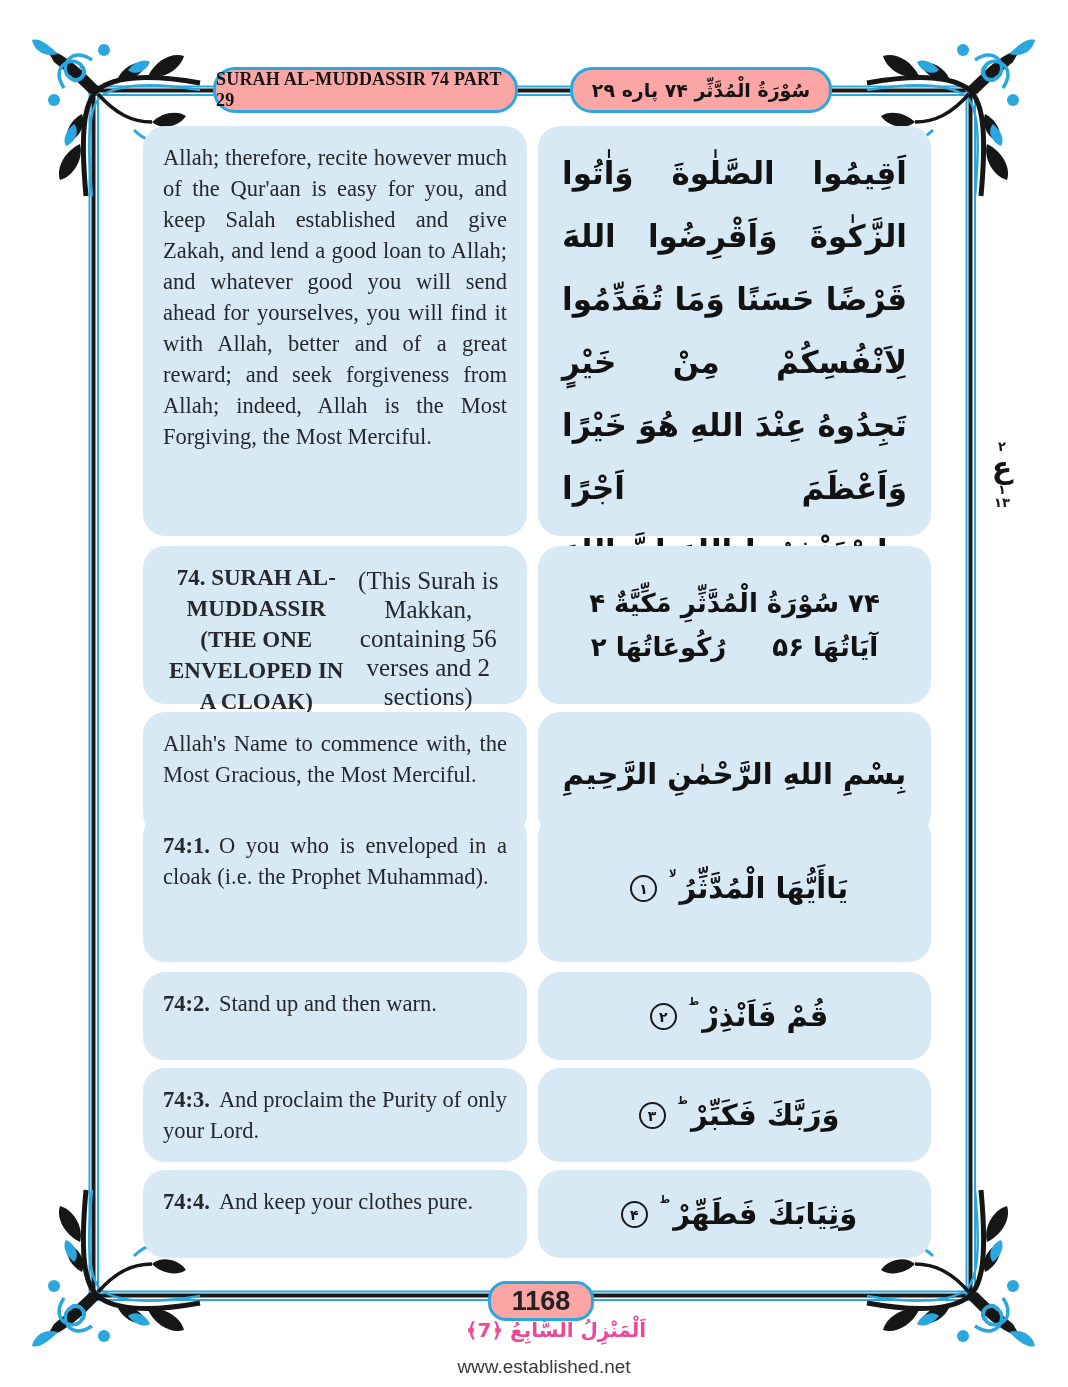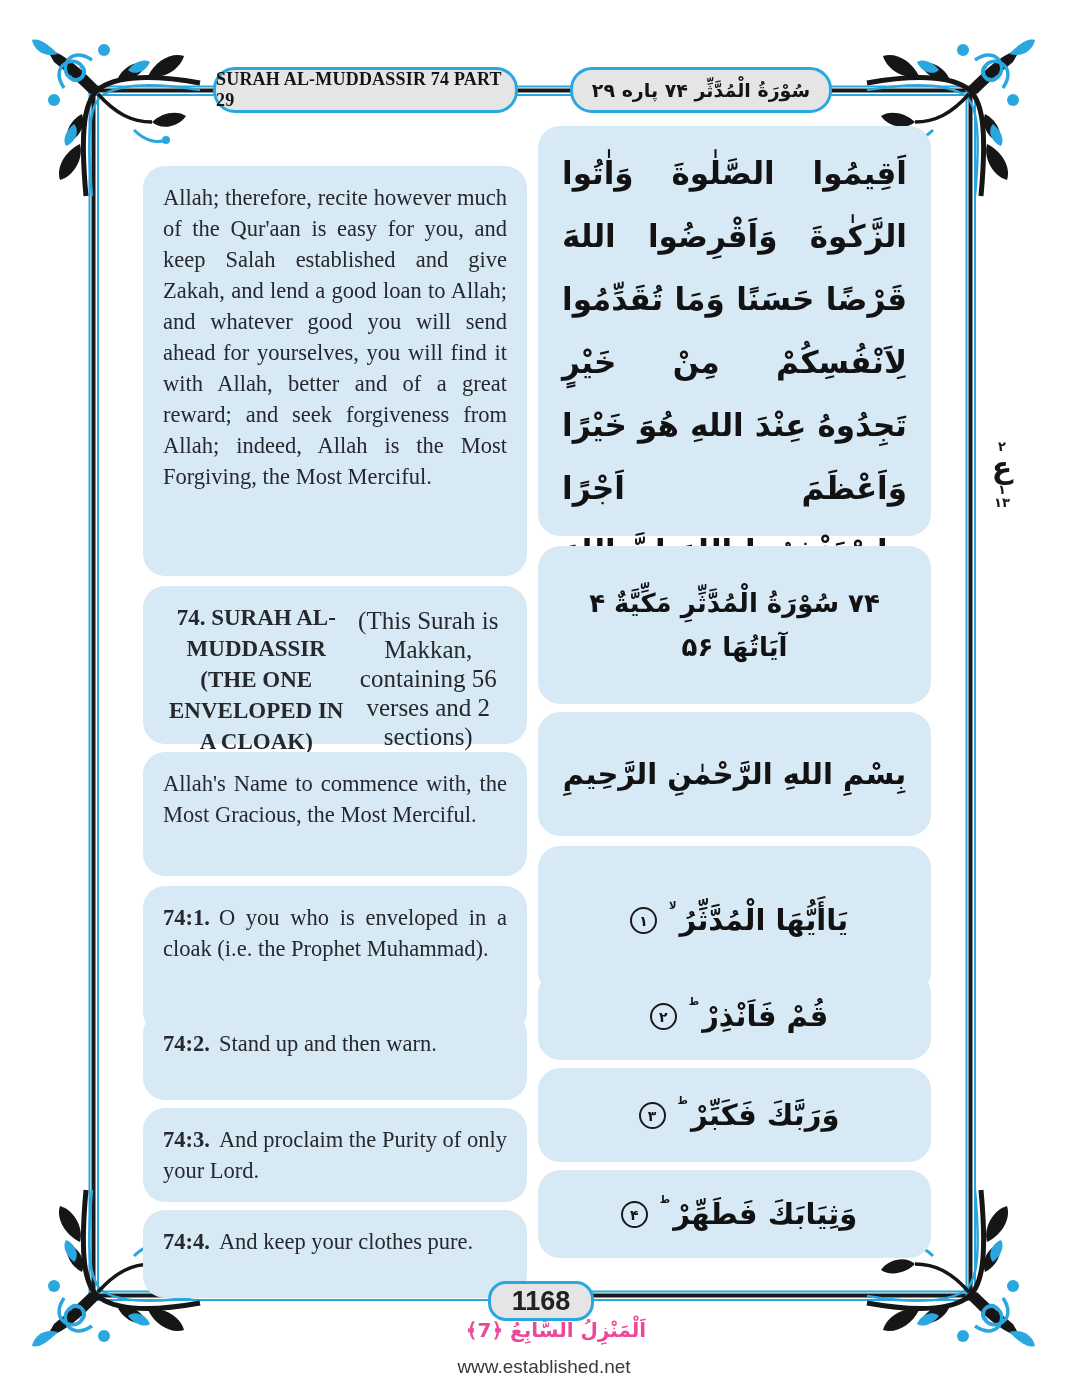--- a/index.html
+++ b/index.html
@@ -3,41 +3,41 @@
 <meta charset="utf-8">
 <style>
   html,body{margin:0;padding:0;background:#ffffff;}
   body{width:1068px;height:1387px;position:relative;overflow:hidden;
        font-family:"Liberation Serif", serif;color:#25282c;}
 
   
   .frame-layer{position:absolute;left:0;top:0;z-index:1;}
 
   
-  .pill{position:absolute;z-index:3;background:#e5e5e5;border:3px solid #2aa7de;
+  .pill{position:absolute;z-index:3;background:#fca5a5;border:3px solid #2aa7de;
         border-radius:22px;display:flex;align-items:center;justify-content:center;}
   .pill-title-en{left:213px;top:67px;width:299px;height:40px;}
   .pill-title-en span{font-weight:700;font-size:18px;letter-spacing:.2px;color:#141414;}
   .pill-title-ar{left:570px;top:67px;width:256px;height:40px;direction:rtl;}
   .pill-title-ar span{font-family:"DejaVu Sans",sans-serif;font-weight:700;font-size:19px;color:#141414;}
   .pill-page-num{left:488px;top:1281px;width:100px;height:34px;border-radius:18px;}
   .pill-page-num span{font-family:"Liberation Sans",sans-serif;font-weight:700;font-size:27px;color:#222;}
 
   
   .row{position:absolute;z-index:2;left:0;width:1068px;}
   .r1{top:126px;height:410px;}
   .r2{top:546px;height:158px;}
   .r3{top:712px;height:124px;}
-  .r4{top:846px;height:148px;}
+  .r4{top:814px;height:148px;}
   .r5{top:972px;height:88px;border-radius:18px;}
   .r6{top:1068px;height:94px;}
   .r7{top:1170px;height:88px;}
 
   .box{position:absolute;top:0;height:100%;background:#d8e9f6;border-radius:22px;box-sizing:border-box;}
-  .box-en{left:143px;width:384px;padding:16px 20px;margin-top:40px;}
+  .box-en{left:143px;width:384px;padding:16px 20px;}
   .box-ar{left:538px;width:393px;padding:12px 20px;direction:rtl;}
 
   .en-text{font-size:22.5px;line-height:31px;text-align:justify;color:#25282c;}
   .en-text .ref{font-weight:700;margin-right:9px;}
 
   .en-title{height:100%;display:flex;flex-direction:row;justify-content:center;text-align:center;}
   .en-title .heading{font-weight:700;font-size:23px;line-height:31px;}
   .en-title .subtitle{font-size:25px;line-height:29px;margin-top:4px;}
 
   .ar{font-family:"DejaVu Sans",sans-serif;font-weight:700;color:#121212;}
@@ -136,20 +136,21 @@
     <div class="en-title">
       <div class="heading">74. SURAH AL-MUDDASSIR (THE ONE ENVELOPED IN A CLOAK)</div>
       <div class="subtitle">(This Surah is Makkan, containing 56 verses and 2 sections)</div>
     </div>
   </div>
   <div class="box box-ar">
     <div class="ar ar-title">
       <div>۷۴ سُوْرَةُ الْمُدَّثِّرِ مَكِّيَّةٌ ۴</div>
       <div class="line2">
         <span>آيَاتُهَا ۵۶</span>
+        <span>رُكُوعَاتُهَا ۲</span>
       </div>
     </div>
   </div>
 </div>
 
 <div class="row r3">
   <div class="box box-en">
     <div class="en-text">Allah's Name to commence with, the Most Gracious, the Most Merciful.</div>
   </div>
   <div class="box box-ar">

